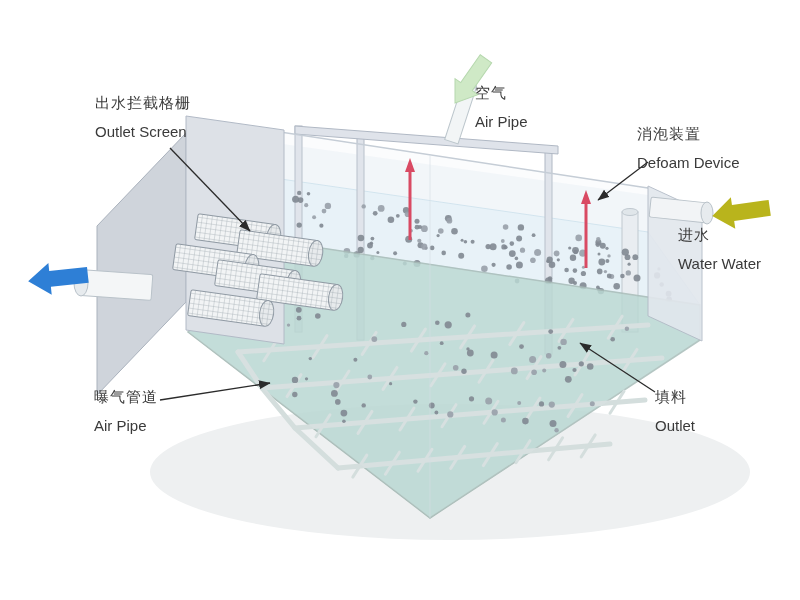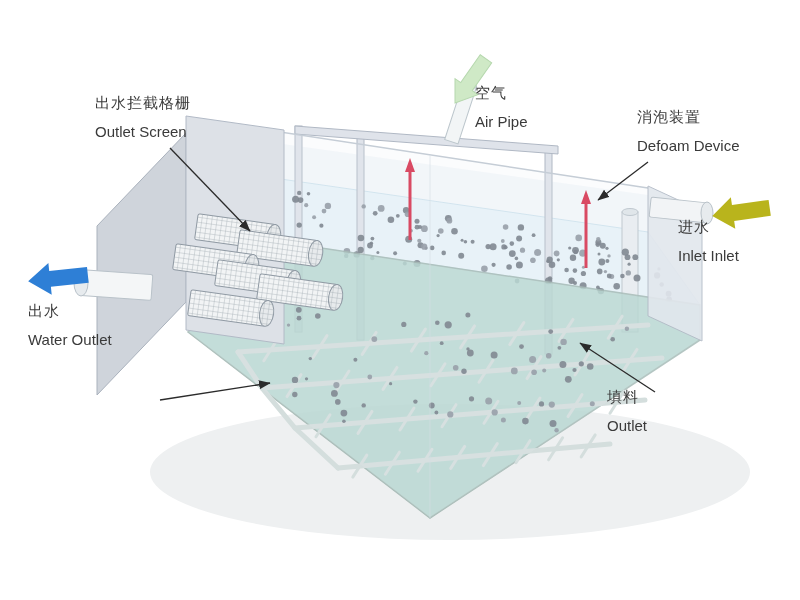--- a/index.html
+++ b/index.html
@@ -360,30 +360,30 @@
   </svg>
 
   <div class="label" style="left:95px;top:94px">
     <div class="zh">出水拦截格栅</div>
     <div class="en">Outlet Screen</div>
   </div>
   <div class="label" style="left:475px;top:84px">
     <div class="zh">空气</div>
     <div class="en">Air Pipe</div>
   </div>
-  <div class="label" style="left:637px;top:108px">
+  <div class="label" style="left:637px;top:125px">
     <div class="zh">消泡装置</div>
     <div class="en">Defoam Device</div>
   </div>
-  <div class="label" style="left:678px;top:218px">
+  <div class="label" style="left:678px;top:226px">
     <div class="zh">进水</div>
-    <div class="en">Inlet Inlet</div>
-  </div>
-  <div class="label" style="left:28px;top:302px">
-    <div class="zh">出水</div>
-    <div class="en">Water Outlet</div>
-  </div>
-  <div class="label" style="left:607px;top:388px">
+    <div class="en">Water Water</div>
+  </div>
+  <div class="label" style="left:94px;top:388px">
+    <div class="zh">曝气管道</div>
+    <div class="en">Air Pipe</div>
+  </div>
+  <div class="label" style="left:655px;top:388px">
     <div class="zh">填料</div>
     <div class="en">Outlet</div>
   </div>
 
 </div>
 
 </body></html>

